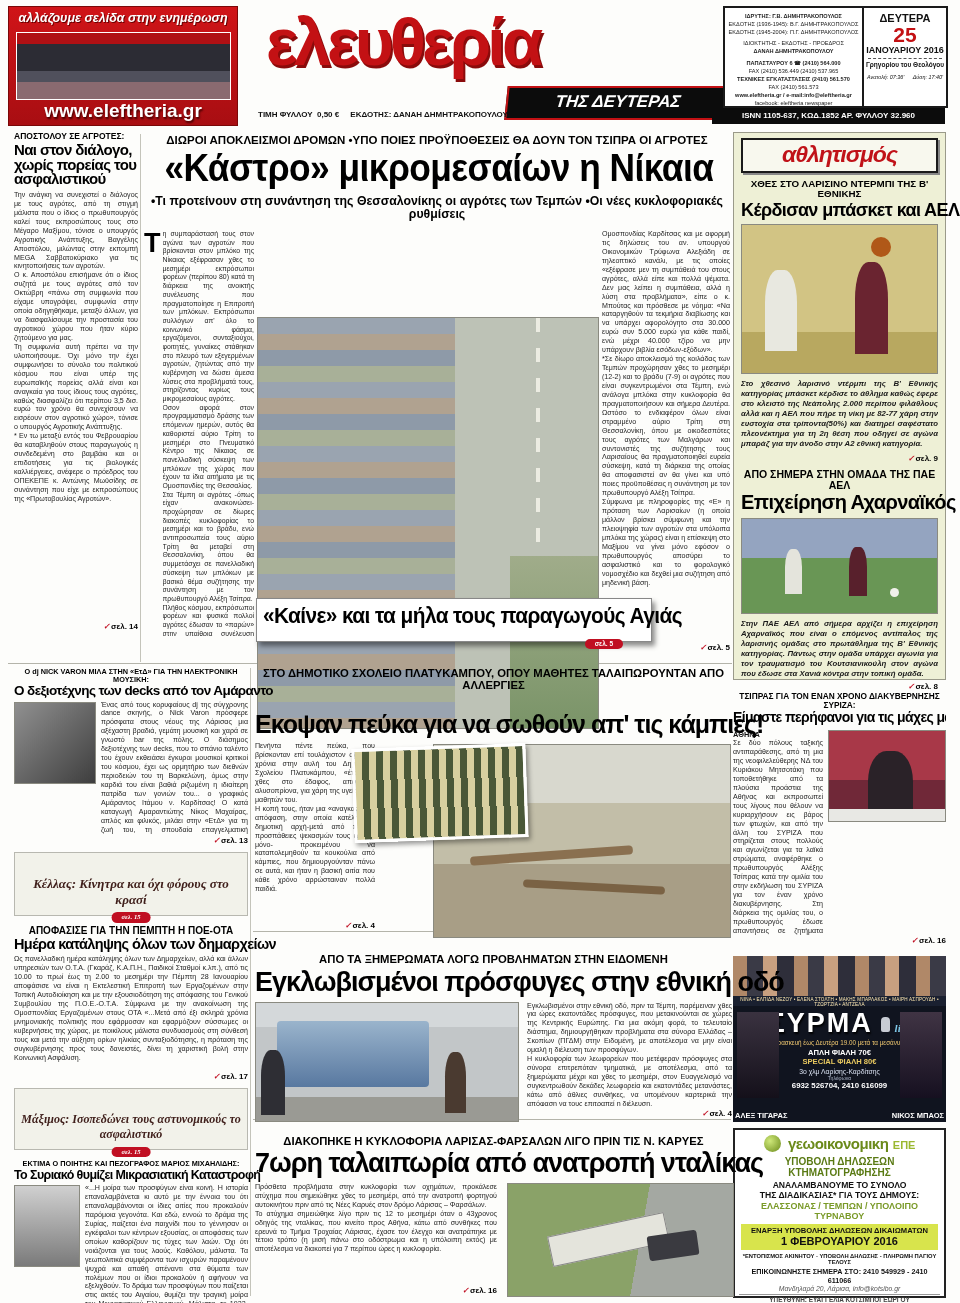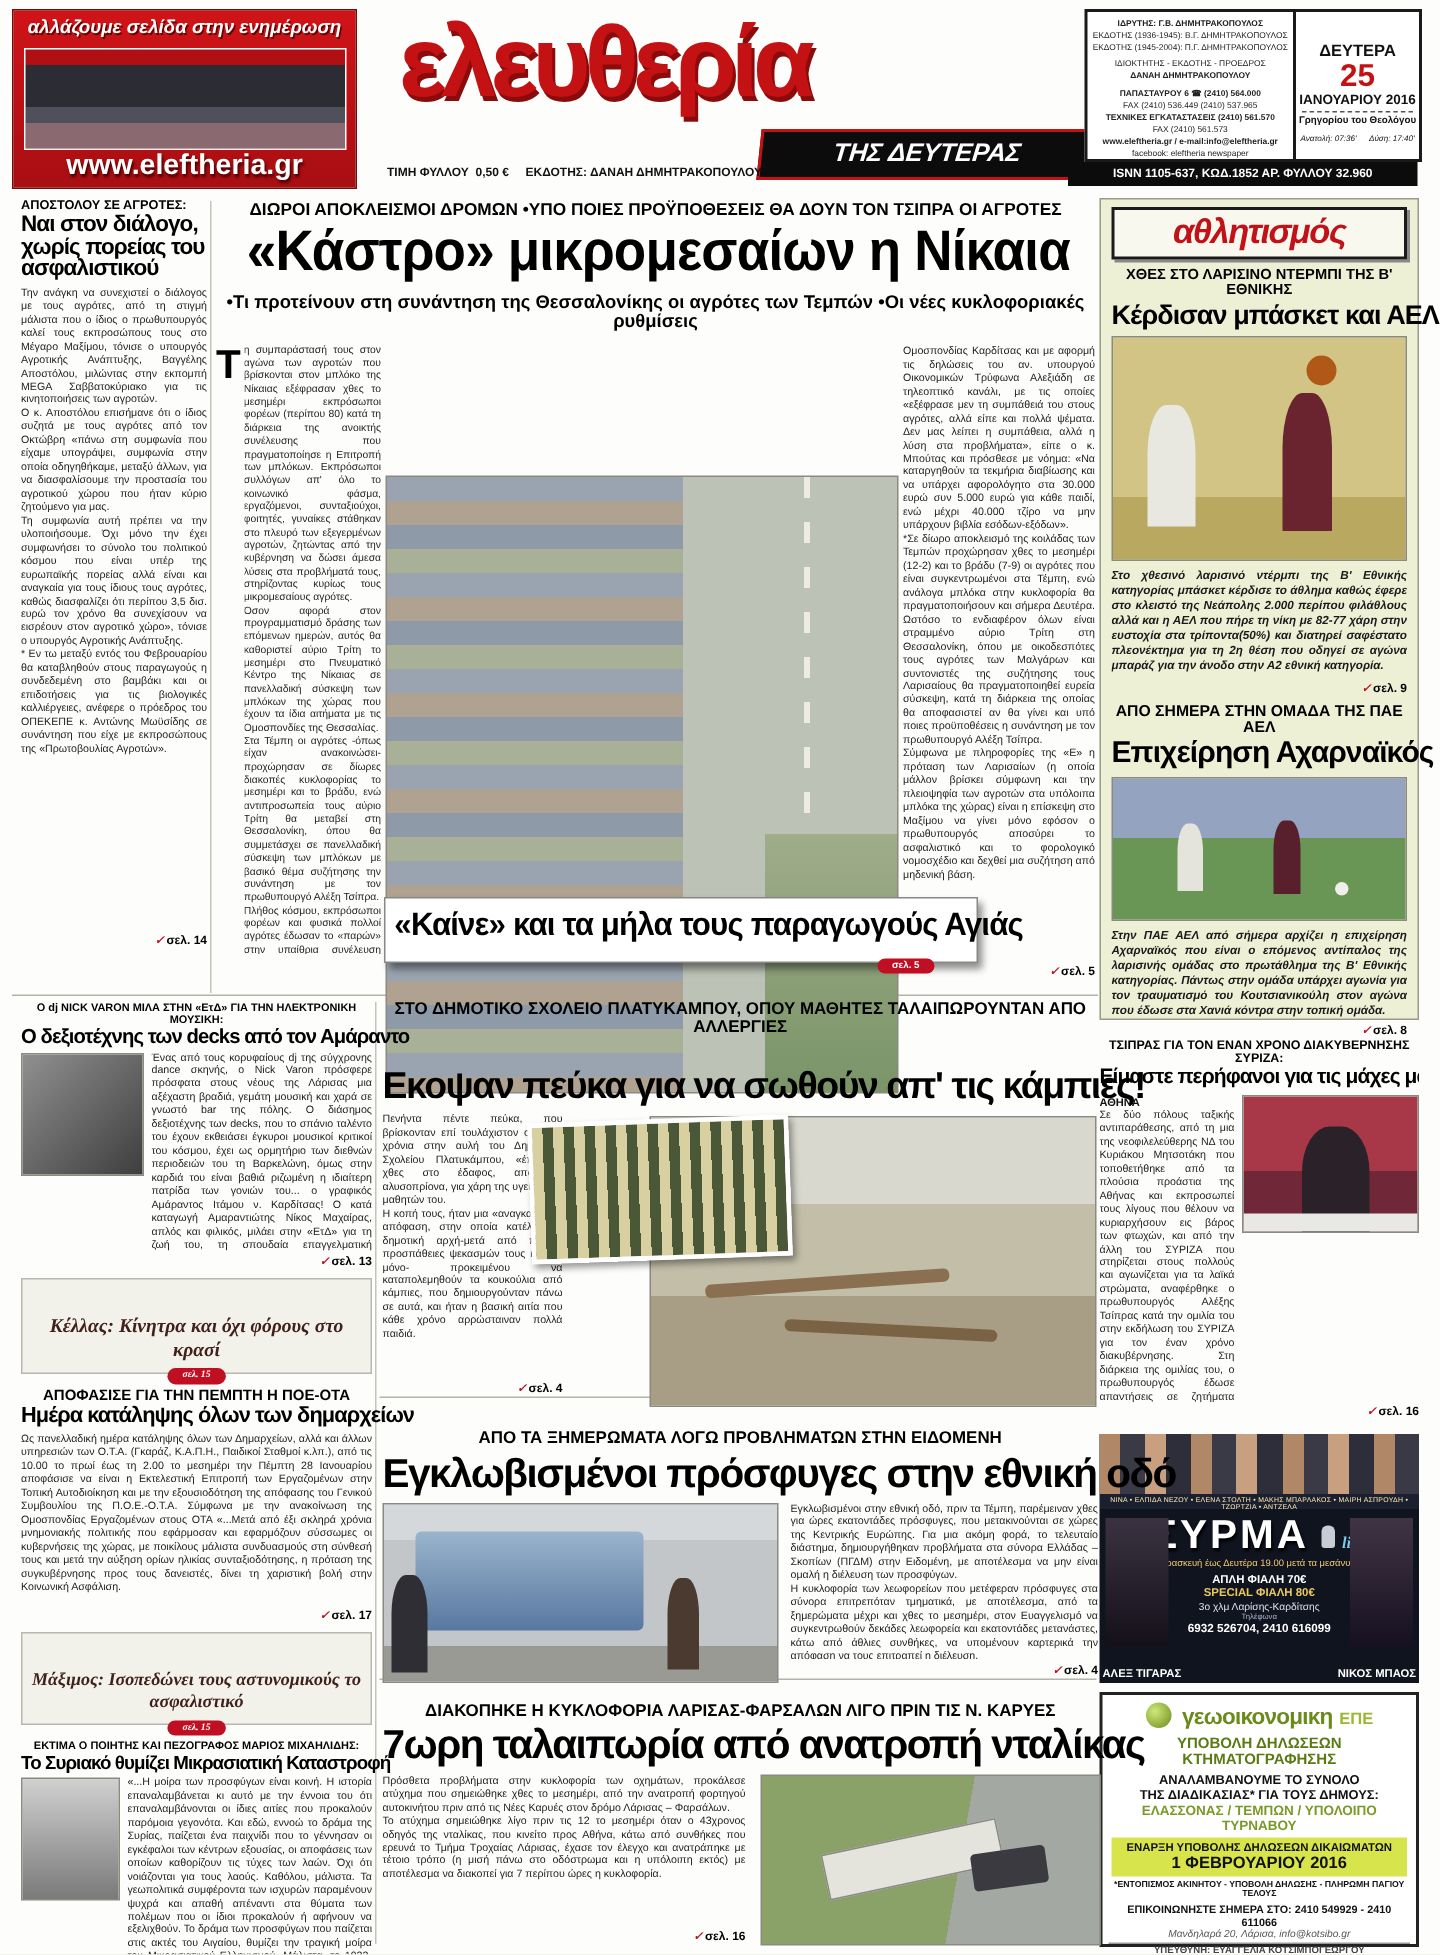--- a/index.html
+++ b/index.html
@@ -26,21 +26,21 @@
   .promo .shot{position:absolute;left:7px;top:25px;width:213px;height:66px;border:1px solid #fff;
       background:linear-gradient(180deg,#b01014 0 16%,#2c2c34 16% 58%,#50505c 58% 74%,#8a6a70 74% 100%)}
   .promo .url{position:absolute;left:0;right:0;bottom:3px;color:#fff;font-weight:900;font-size:19px;text-shadow:1px 2px 2px #400}
   .logo{font-weight:900;font-size:67px;letter-spacing:-4px;color:#c31114;text-shadow:2px 3px 0 #8a0b0b;line-height:1}
   .edbar{background:#0c0c0c;color:#fff;font-style:italic;font-weight:900;font-size:17px;
          text-align:center;padding-top:4px;transform:skewX(-6deg);border:2px solid #c31114}
   .infobox{border:2px solid #1a1a1a;display:flex;background:#fff}
   .infocol{width:131px;padding:4px 3px;text-align:center}
   .infocol div{font-size:5.6px;line-height:1.45;color:#222}
   .infocol .b{font-weight:bold}
-  .datecol{width:82px;border-left:2px solid #1a1a1a;text-align:center;padding-top:20px}
+  .datecol{width:82px;border-left:2px solid #1a1a1a;text-align:center;padding-top:4px}
   .issn{background:#0c0c0c;color:#fff;font-weight:bold;font-size:8px;text-align:center;line-height:16px}
   
   .sports{background:#eef0d6;border:1px solid #9a9a8a;padding:5px 7px;box-sizing:border-box}
   .sporthdr{background:#f8f8ee;border:2px solid #1a1a1a;box-shadow:2px 2px 0 #888;
             color:#c01218;font-style:italic;font-weight:900;font-size:23px;text-align:center;
             padding:1px 0 3px;letter-spacing:-1px}
   .scap{font-style:italic;font-weight:bold;font-size:7.8px;line-height:1.28;text-align:justify;
         white-space:pre-line;color:#1a1a1a}
   
   .syrma{background:linear-gradient(180deg,#1a2030 0 30%,#10141f 30% 100%);color:#fff;text-align:center;box-sizing:border-box}

